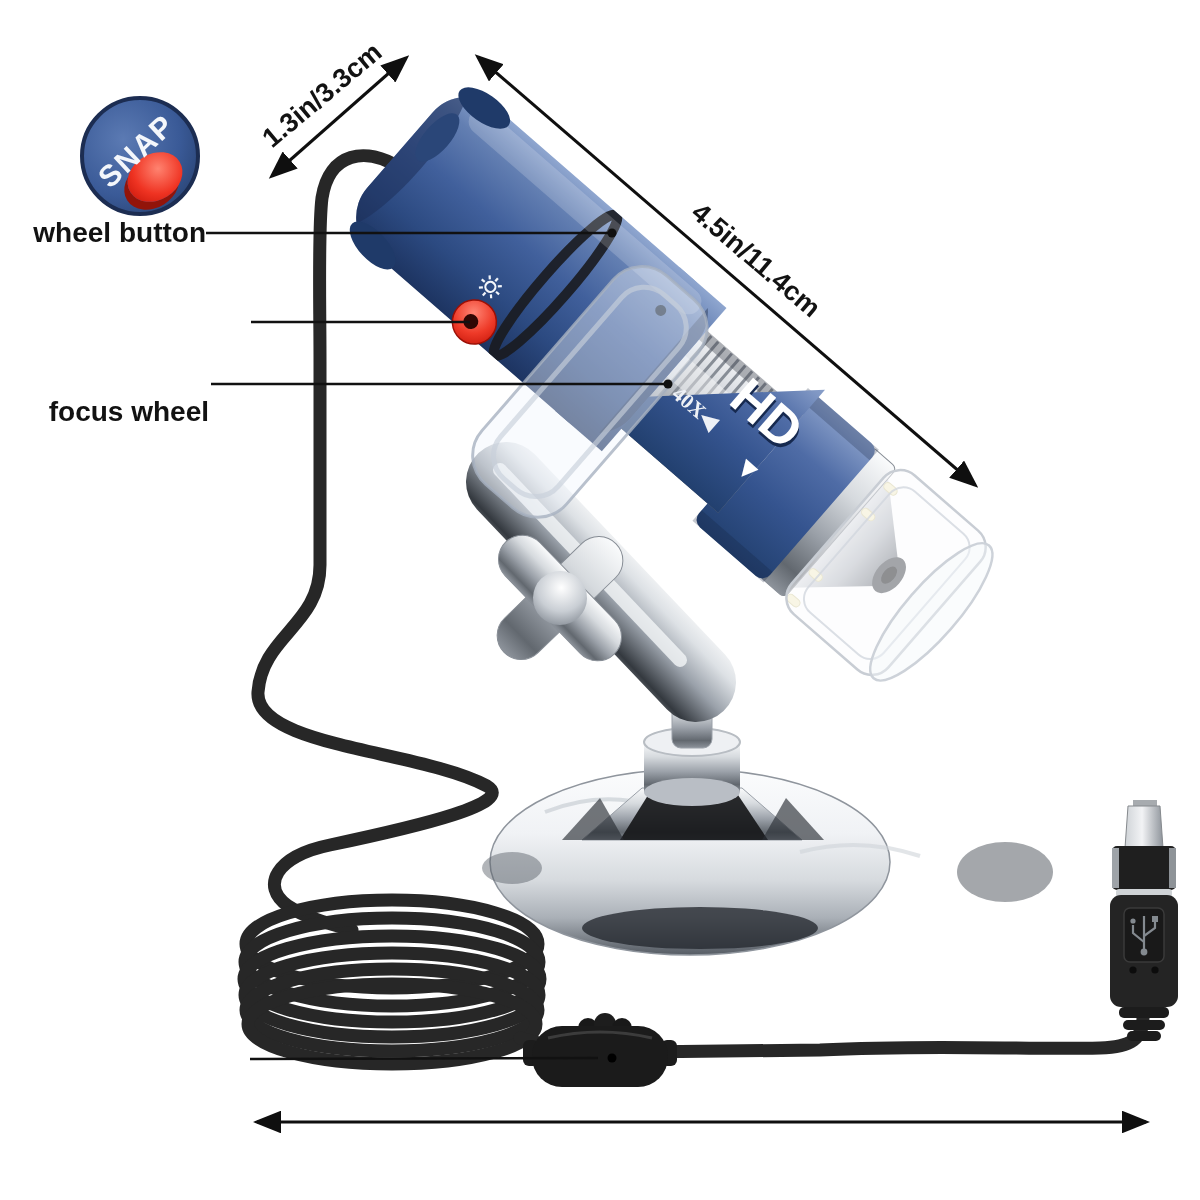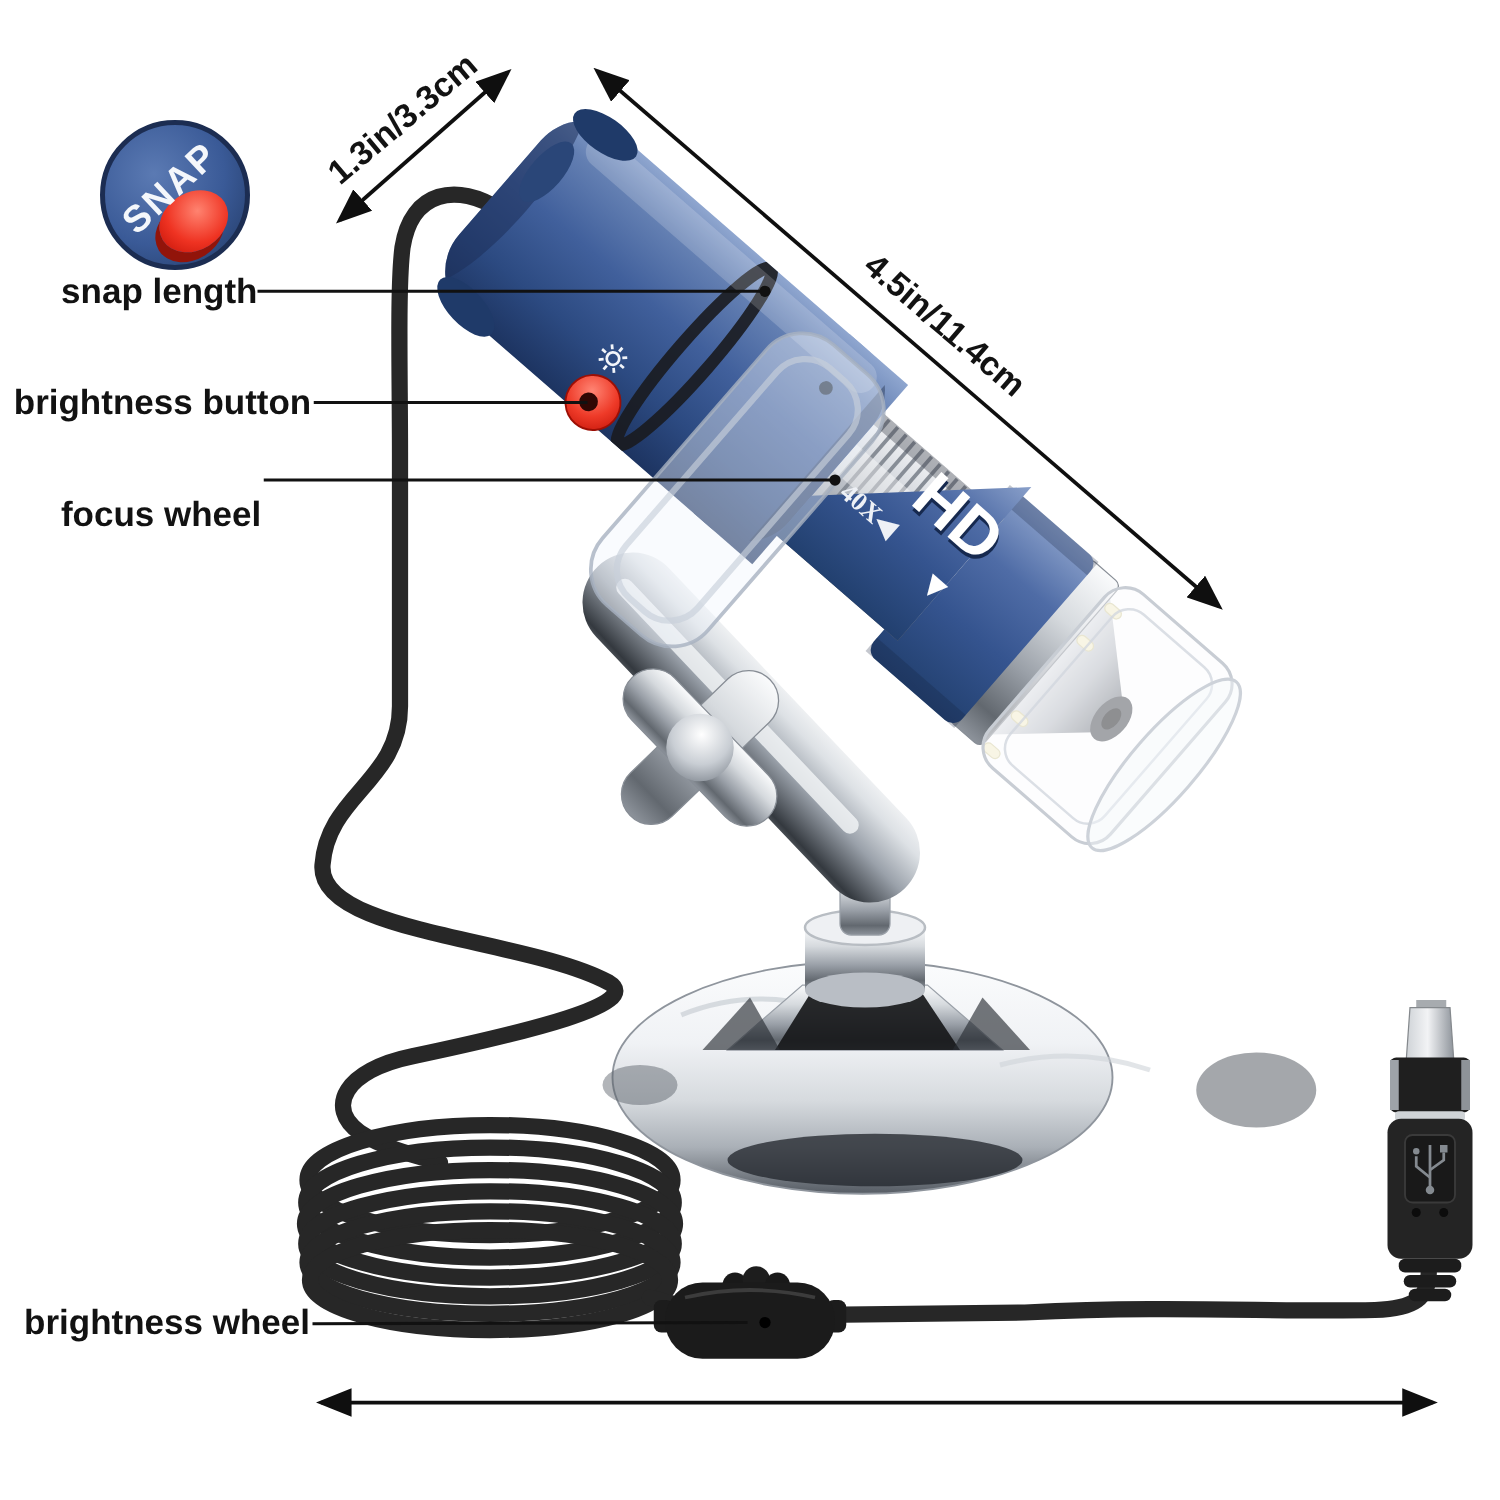--- a/index.html
+++ b/index.html
@@ -279,21 +279,19 @@
       <line x1="257" y1="1122" x2="1146" y2="1122" marker-start="url(#ah)" marker-end="url(#ah)"></line>
     </g>
   </g>
 </svg>
 
 <div class="snap-icon">
   <div class="snap-red"></div>
   <span class="snap-text">SNAP</span>
 </div>
 
-<div class="callout-label" style="right:994px;top:218px;">snap length</div>
-<div class="callout-label" style="right:951px;top:307px;">brightness button</div>
+<div class="callout-label" style="right:994px;top:218px;">wheel button</div>
 <div class="callout-label" style="right:991px;top:369px;margin-top:28px;">focus wheel</div>
-<div class="callout-label" style="right:952px;top:1043px;">brightness wheel</div>
 
 <div class="dim-label" style="left:237px;top:80px;width:170px;transform:rotate(-40deg);">1.3in/3.3cm</div>
 <div class="dim-label" style="left:661px;top:245px;width:190px;transform:rotate(40.5deg);">4.5in/11.4cm</div>
 
 </div>
 
 </body></html>

